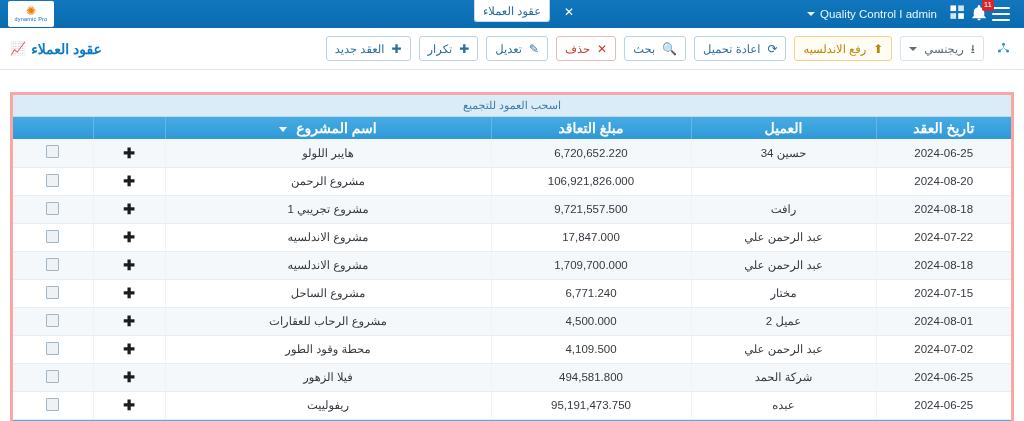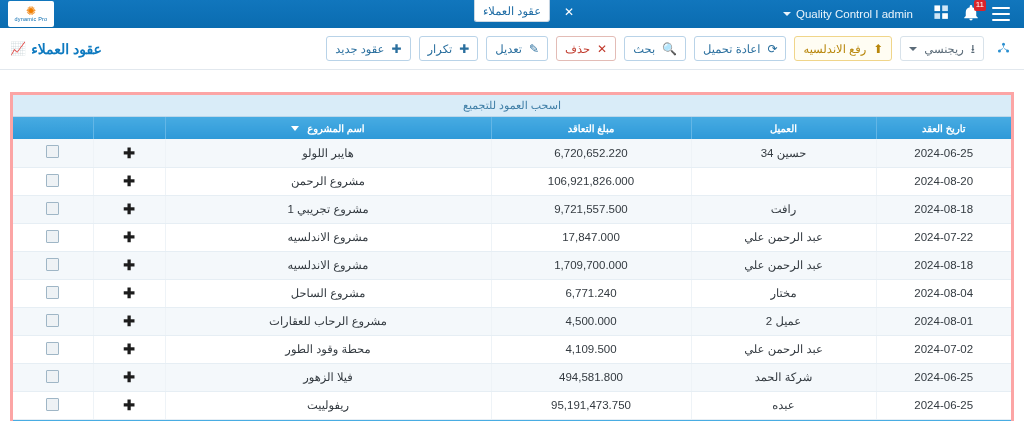--- a/index.html
+++ b/index.html
@@ -16,21 +16,21 @@
     height: 28px;
     background: #0b72b9;
     background: linear-gradient(180deg,#1176bd 0%,#0a6cb0 100%);
     display: flex;
     align-items: center;
     color: #fff;
     position: relative;
     padding: 0 4px;
   }
   .tb-left {
-    display: flex; align-items: center; gap: 10px;
+    display: flex; align-items: center; gap: 2px;
     padding-right: 6px;
   }
   .hamburger {
     width: 18px; height: 14px; position: relative; cursor: pointer;
     margin-right: 4px; margin-left: 2px;
   }
   .hamburger span {
     position: absolute; left: 0; right: 0; height: 2px; background: #fff; border-radius: 1px;
   }
   .hamburger span:nth-child(1){ top: 0; }
@@ -163,21 +163,21 @@
   }
   table {
     width: 100%;
     border-collapse: collapse;
     table-layout: fixed;
   }
   thead th {
     background: #3aa3de;
     background: linear-gradient(180deg,#47abe2 0%,#2e99d8 100%);
     color: #ffffff;
-    font-size: 10px;
+    font-size: 14px;
     font-weight: bold;
     height: 22px;
     border-left: 1px solid #63b6e6;
     padding: 0 8px;
     text-align: center;
     white-space: nowrap;
   }
   thead th:last-child { border-left: none; }
   tbody td {
     height: 28px;
@@ -316,21 +316,21 @@
     <span>تعديل</span>
   </button>
 
   <button class="btn plus">
     <span class="b-icon">✚</span>
     <span>تكرار</span>
   </button>
 
   <button class="btn plus">
     <span class="b-icon">✚</span>
-    <span>عقود جديد</span>
+    <span>العقد جديد</span>
   </button>
 
   <div class="tb-spacer"></div>
 
   <div class="page-title">
     <span>عقود العملاء</span>
     <span class="t-icon">📈</span>
   </div>
 </div>
 
@@ -394,21 +394,21 @@
         </tr>
         <tr class="odd">
           <td>2024-08-18</td>
           <td>عبد الرحمن علي</td>
           <td>1,709,700.000</td>
           <td>مشروع الاندلسيه</td>
           <td><span class="cell-plus">✚</span></td>
           <td><span class="chk"></span></td>
         </tr>
         <tr class="even">
-          <td>2024-08-04</td>
+          <td>2024-07-15</td>
           <td>مختار</td>
           <td>6,771.240</td>
           <td>مشروع الساحل</td>
           <td><span class="cell-plus">✚</span></td>
           <td><span class="chk"></span></td>
         </tr>
         <tr class="odd">
           <td>2024-08-01</td>
           <td>عميل 2</td>
           <td>4,500.000</td>

